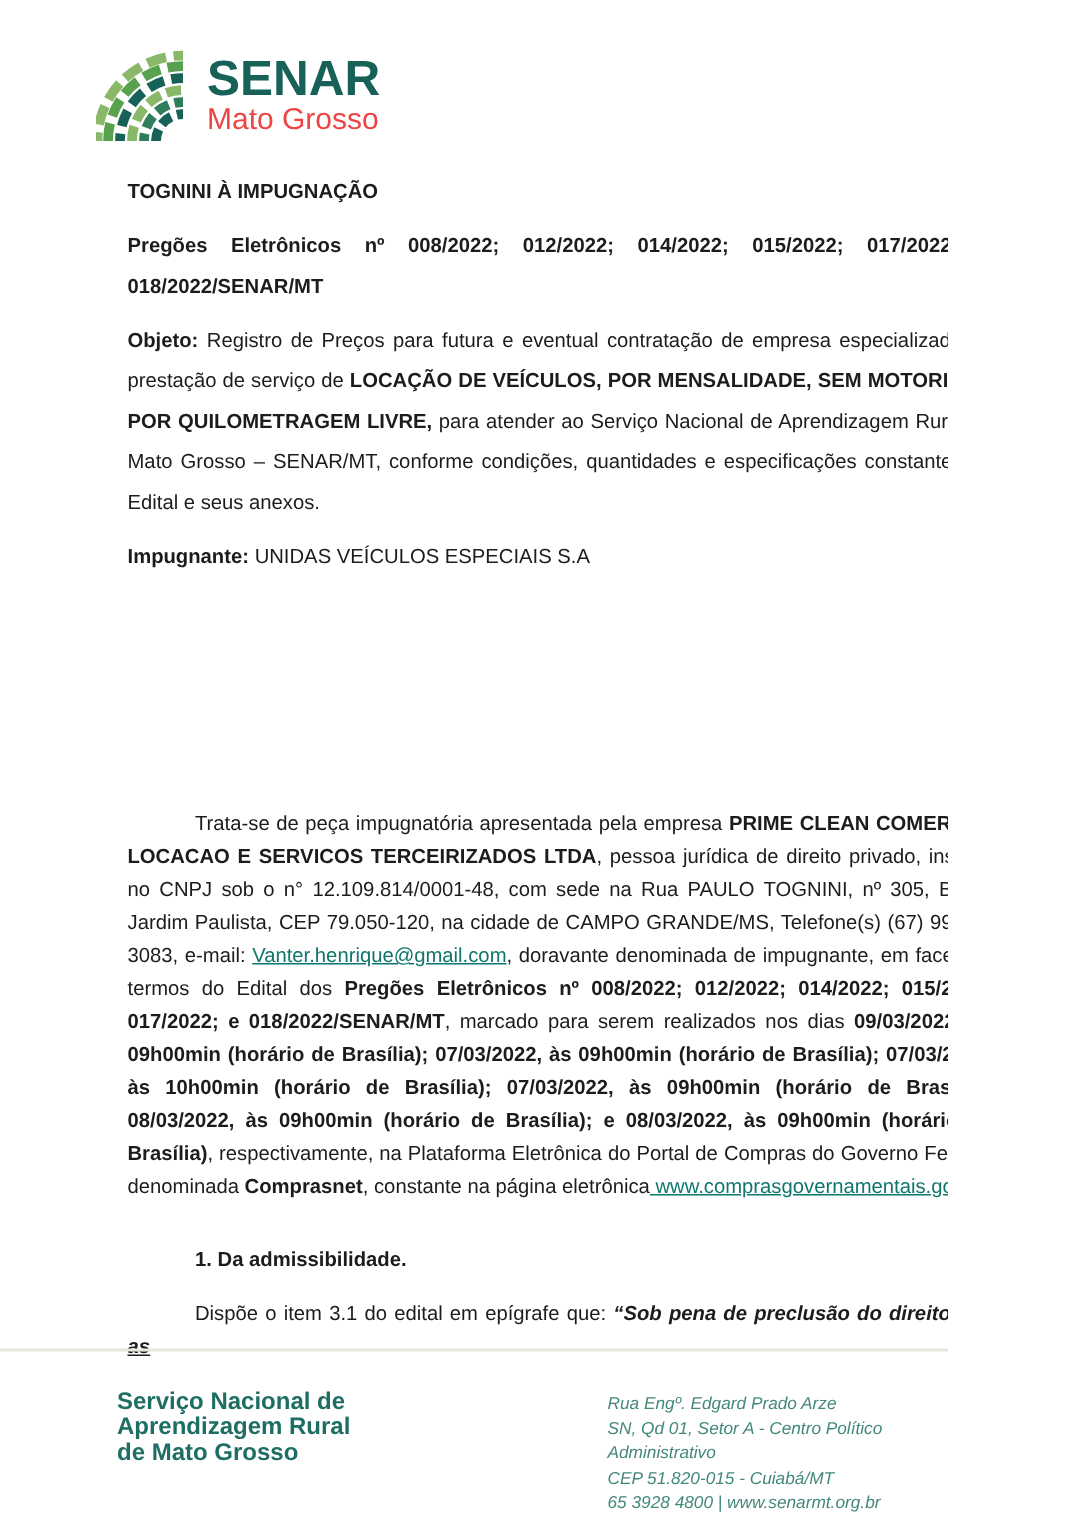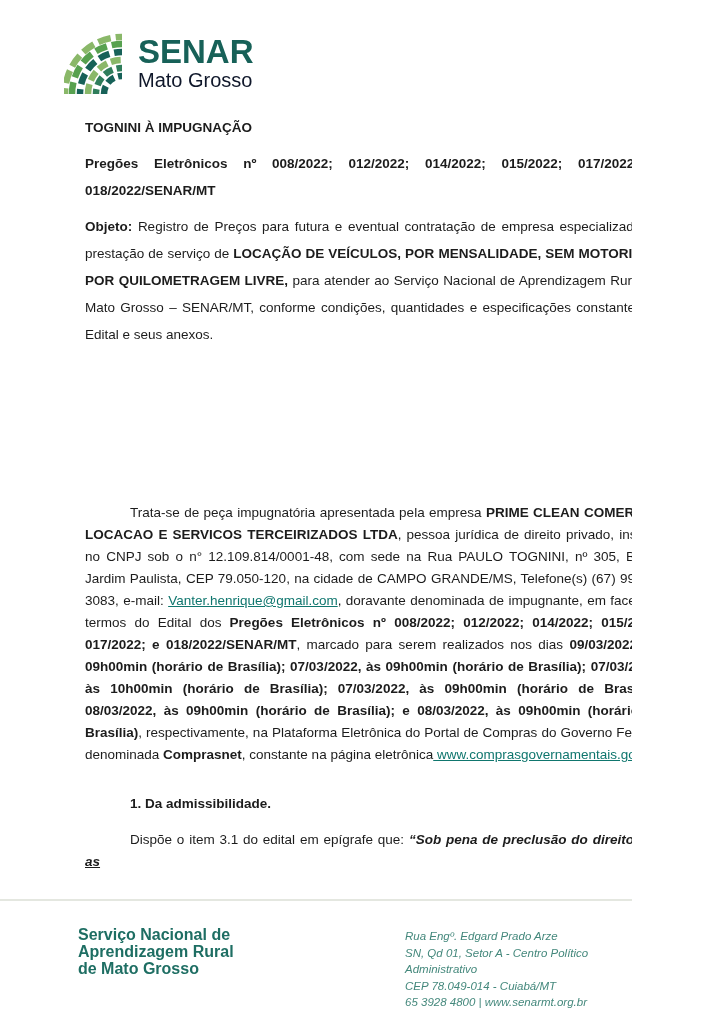--- a/index.html
+++ b/index.html
@@ -19,21 +19,21 @@
   .stripes {
     position: absolute; left: 678px; top: 902px; width: 46px; height: 122px;
     background: repeating-linear-gradient(to bottom, #8ab869 0px, #8ab869 7px, #ffffff 7px, #ffffff 15px);
   }
 
   
   .logo { position: absolute; left: 64px; top: 28px; display: flex; align-items: flex-start; }
   .logo svg { display: block; }
   .logo-text { margin-left: 10px; padding-top: 8px; }
   .logo-name { font-size: 33px; font-weight: 700; color: #176158; letter-spacing: 0px; line-height: 32px; }
-  .logo-region { font-size: 20px; font-weight: 400; color: #0f172a; line-height: 24px; }
+  .logo-region { font-size: 20px; font-weight: 400; color: #ef4444; line-height: 24px; }
 
   
   .content { position: absolute; left: 85px; top: 114px; width: 577px; }
   .content p { margin: 0 0 9px 0; text-align: justify; font-size: 13.5px; color: #1c1c1c; }
   .sec1 { line-height: 27px; }
   .sec2 { line-height: 22px; }
   .doc-title { font-weight: 700; text-align: left !important; }
   .all-bold { font-weight: 700; }
   .spacer { height: 145px; }
   .indent { text-indent: 45px; }
@@ -80,20 +80,21 @@
     <span class="logo-text">
       <div class="logo-name">SENAR</div>
       <div class="logo-region">Mato Grosso</div>
     </span>
   </div>
 
   <div class="content">
     <p class="sec1 doc-title">TOGNINI À IMPUGNAÇÃO</p>
     <p class="sec1 all-bold">Pregões Eletrônicos nº 008/2022; 012/2022; 014/2022; 015/2022; 017/2022; e 018/2022/SENAR/MT</p>
     <p class="sec1"><span class="b">Objeto: </span><span>Registro de Preços para futura e eventual contratação de empresa especializada na prestação de serviço de </span><span class="b">LOCAÇÃO DE VEÍCULOS, POR MENSALIDADE, SEM MOTORISTA, POR QUILOMETRAGEM LIVRE,</span><span> para atender ao Serviço Nacional de Aprendizagem Rural de Mato Grosso – SENAR/MT, conforme condições, quantidades e especificações constantes no Edital e seus anexos.</span></p>
+    <p class="sec1"><span class="b">Impugnante: </span><span>UNIDAS VEÍCULOS ESPECIAIS S.A</span></p>
     <div class="spacer"></div>
     <p class="sec2 indent"><span>Trata-se de peça impugnatória apresentada pela empresa </span><span class="b">PRIME CLEAN COMERCIO, LOCACAO E SERVICOS TERCEIRIZADOS LTDA</span><span>, pessoa jurídica de direito privado, inscrita no CNPJ sob o n° 12.109.814/0001-48, com sede na Rua PAULO TOGNINI, nº 305, Bairro Jardim Paulista, CEP 79.050-120, na cidade de CAMPO GRANDE/MS, Telefone(s) (67) 99130-3083, e-mail: </span><a class="lnk">Vanter.henrique@gmail.com</a><span>, doravante denominada de impugnante, em face dos termos do Edital dos </span><span class="b">Pregões Eletrônicos nº 008/2022; 012/2022; 014/2022; 015/2022; 017/2022; e 018/2022/SENAR/MT</span><span>, marcado para serem realizados nos dias </span><span class="b">09/03/2022, às 09h00min (horário de Brasília); 07/03/2022, às 09h00min (horário de Brasília); 07/03/2022, às 10h00min (horário de Brasília); 07/03/2022, às 09h00min (horário de Brasília); 08/03/2022, às 09h00min (horário de Brasília); e 08/03/2022, às 09h00min (horário de Brasília)</span><span>, respectivamente, na Plataforma Eletrônica do Portal de Compras do Governo Federal denominada </span><span class="b">Comprasnet</span><span>, constante na página eletrônica</span><a class="lnk"> www.comprasgovernamentais.gov.br</a><span>.</span></p>
     <p class="sec2 heading">1. Da admissibilidade.</p>
     <p class="sec2 indent quote-par"><span>Dispõe o item 3.1 do edital em epígrafe que: </span><span class="b i">“Sob pena de preclusão do direito, </span><span class="b i u">até as</span></p>
   </div>
 
   <div class="page-num">
     <span class="pn-word">Página</span>
     <span class="pn-num">1</span>
   </div>
@@ -102,19 +103,19 @@
 
   <div class="footer-org">
     <div>Serviço Nacional de</div>
     <div>Aprendizagem Rural</div>
     <div>de Mato Grosso</div>
   </div>
 
   <div class="footer-addr">
     <div>Rua Engº. Edgard Prado Arze</div>
     <div>SN, Qd 01, Setor A - Centro Político Administrativo</div>
-    <div>CEP 78.049-014 - Cuiabá/MT</div>
+    <div>CEP 51.820-015 - Cuiabá/MT</div>
     <div>65 3928 4800 | www.senarmt.org.br</div>
   </div>
 
   <div class="stripes"></div>
 
 </div>
 
 </body></html>

